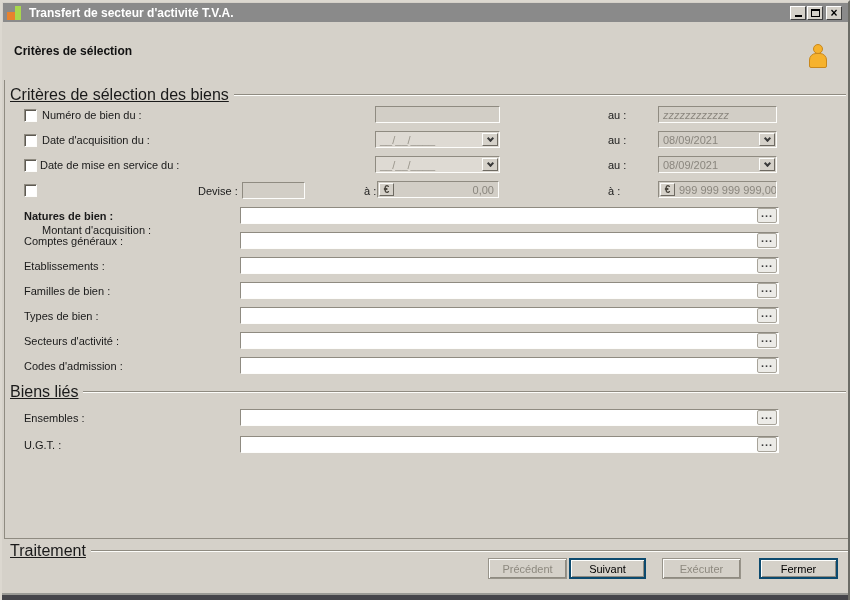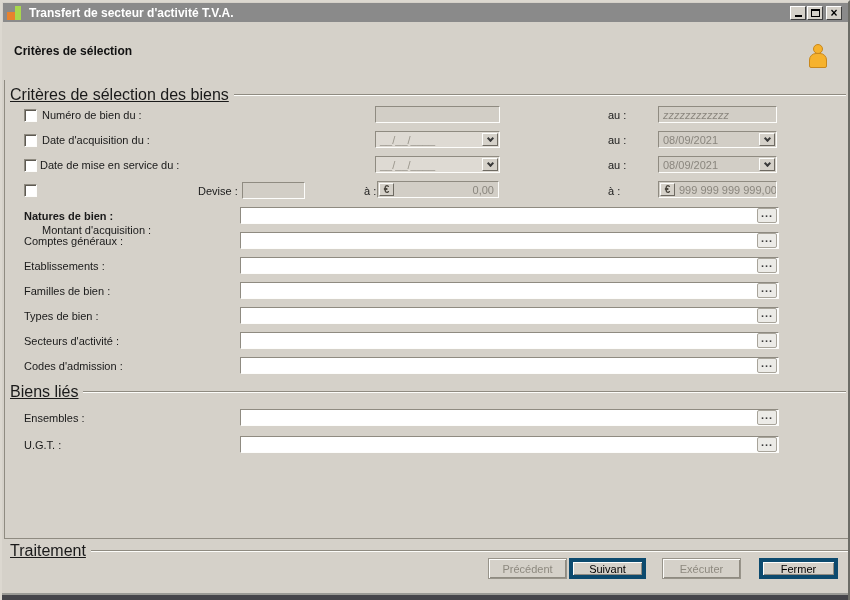--- a/index.html
+++ b/index.html
@@ -55,21 +55,21 @@
     transform:rotate(45deg);margin-top:-3px;}
   .euro-btn{width:15px;height:13px;margin-left:1px;background:#d5d1c9;border:1px solid;
     border-color:#fdfdfb #6e6a62 #6e6a62 #fdfdfb;display:flex;align-items:center;justify-content:center;
     font-size:10px;font-weight:bold;color:#4a463e;flex:none;}
   .ellipsis-btn{width:20px;height:15px;margin-right:1px;background:#ecebe7;border:1px solid #a8a49a;
     border-radius:2px;display:flex;align-items:center;justify-content:center;flex:none;}
   .dots{font-size:11px;font-weight:bold;color:#3a3a3a;line-height:4px;letter-spacing:1px;margin-top:-5px;}
   
   .btn{position:absolute;height:21px;font-family:"Liberation Sans",sans-serif;font-size:11px;
     display:flex;align-items:center;justify-content:center;
-    background:#d5d1c9;border:4px solid #0c4a6e;
+    background:#d5d1c9;border:2px solid #0c4a6e;
     box-shadow:inset 1px 1px 0 #fdfdfb, inset -1px -1px 0 #8f8b81;color:#000;}
   .btn.disabled{border:1px solid #98948a;color:#8d897f;}
 </style>
 </head>
 <body>
 
 <div class="window">
 
   <div class="titlebar">
     <div class="appicon">

